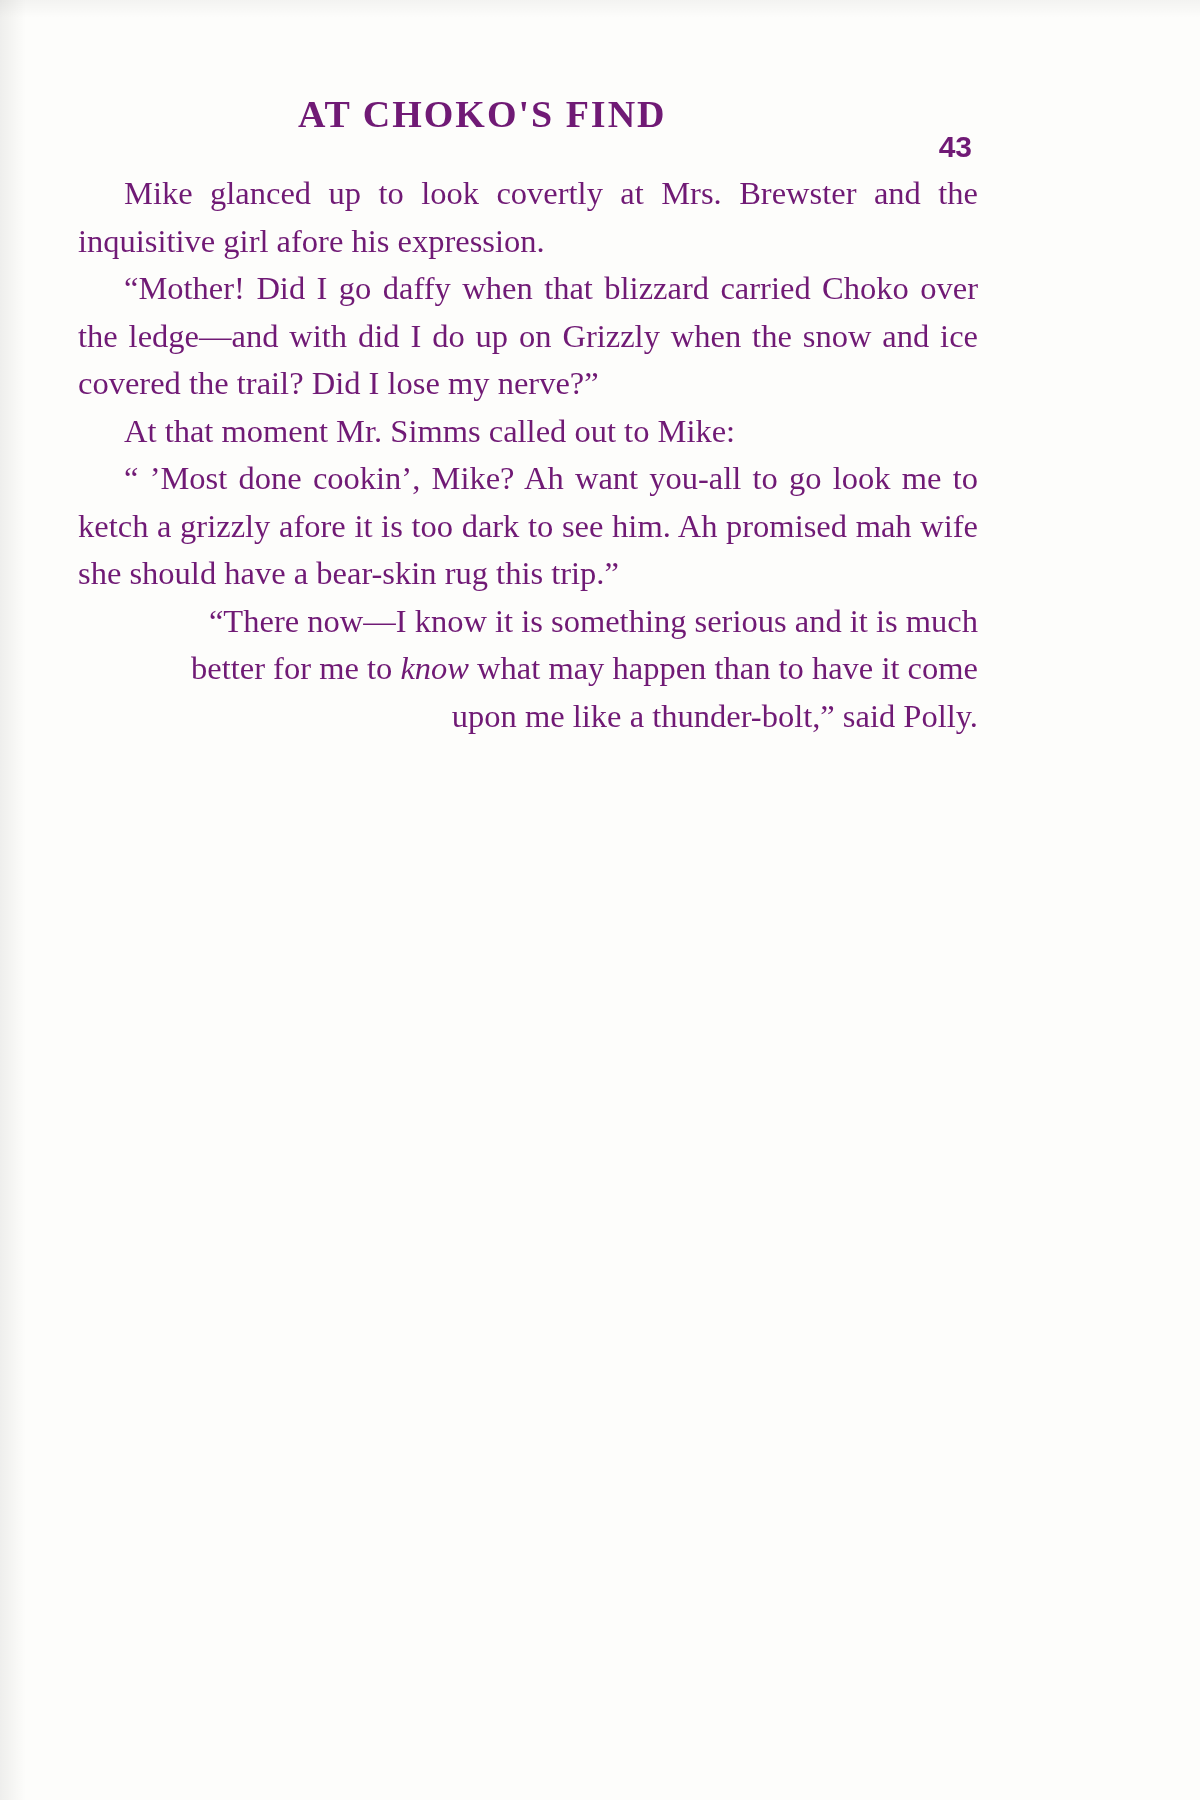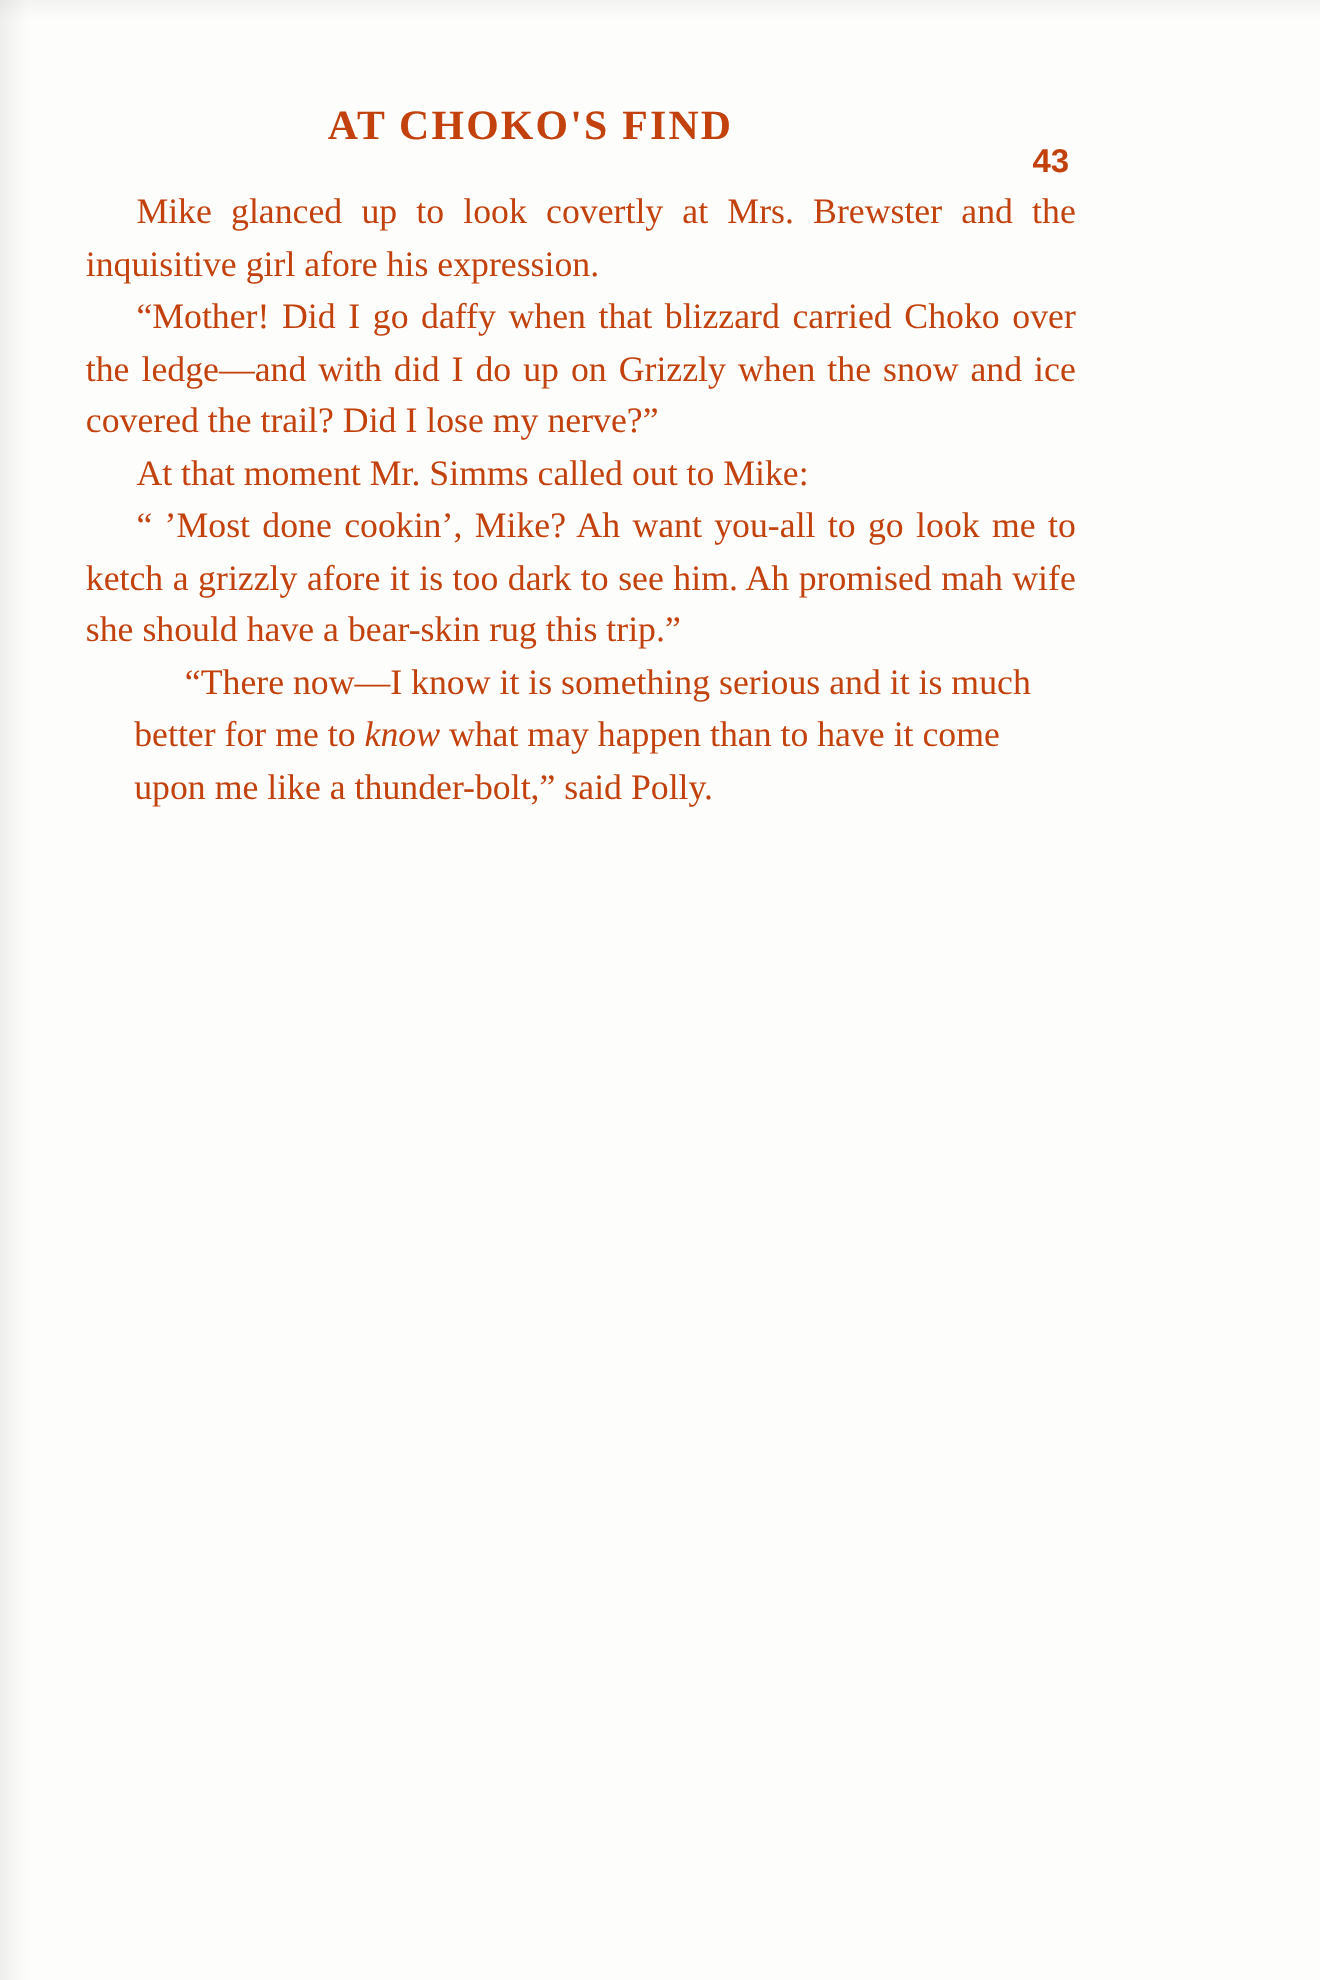--- a/index.html
+++ b/index.html
@@ -7,21 +7,21 @@
     padding: 0;
     background: #ffffff;
   }
   .page {
     position: relative;
     width: 1200px;
     height: 1800px;
     background: #fdfdfb;
     overflow: hidden;
     font-family: "Liberation Serif", serif;
-    color: #c2410c;
+    color: #701a75;
   }
   .page-inner {
     position: absolute;
     left: 78px;
     top: 92px;
     width: 900px;
   }
   .header {
     position: relative;
     height: 64px;
@@ -50,21 +50,21 @@
     text-align: justify;
     text-justify: inter-word;
     -webkit-hyphens: none;
     hyphens: none;
   }
   .body-text p {
     margin: 0;
     text-indent: 46px;
   }
   .body-text p.last {
-    text-align: left;
+    text-align: right;
     margin-left: 44px;
   }
   .body-text em {
     font-style: italic;
   }
   
   .edge-left {
     position: absolute;
     left: 0; top: 0;
     width: 26px; height: 100%;

